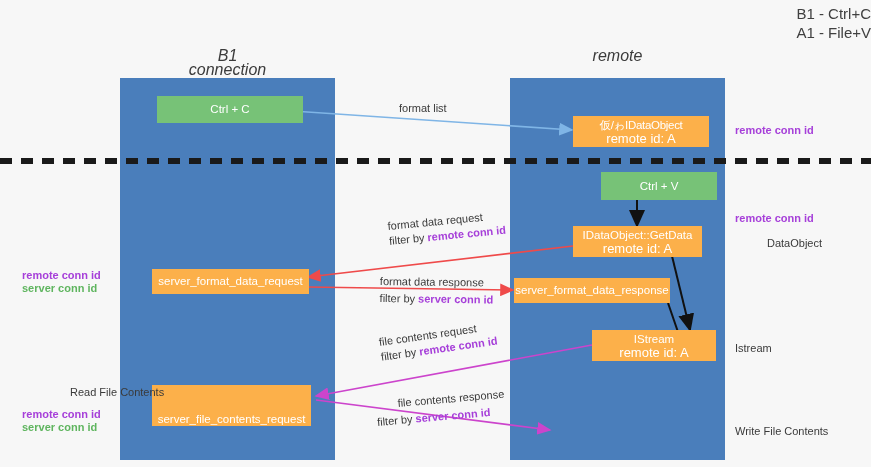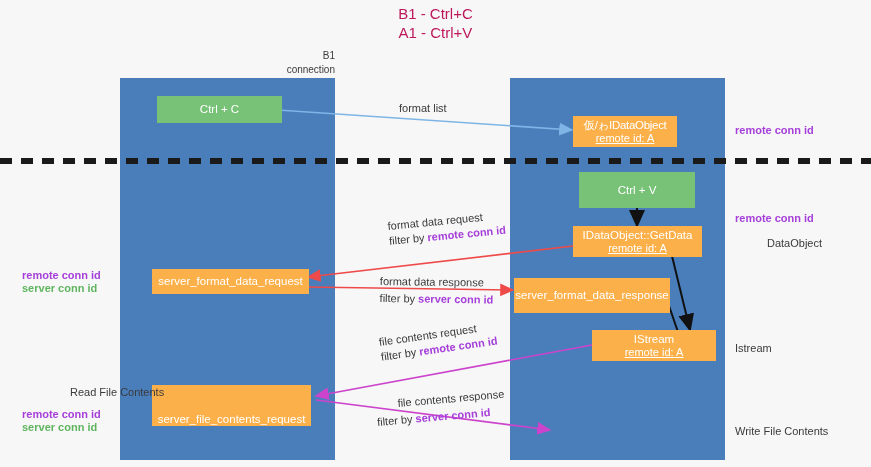--- a/index.html
+++ b/index.html
@@ -13,37 +13,38 @@
   #stage{position:absolute;left:0;top:0;width:871px;height:467px;}
   .abs{position:absolute;}
   svg.layer{position:absolute;left:0;top:0;width:871px;height:467px;pointer-events:none;}
 
   
   .col{position:absolute;background:#4a7ebb;}
 
   
   #title{
     position:absolute;left:0;top:4px;width:871px;
-    text-align:center;font-size:15px;color:#be185d;line-height:19px;
+    text-align:right;font-size:15px;color:#404040;line-height:19px;
   }
   .col-head{
-    position:absolute;text-align:right;font-size:10px;color:#3b3b3b;
+    position:absolute;text-align:center;font-size:16px;color:#3b3b3b;
     line-height:13.5px;
+    font-style:italic;
   }
 
   
   .node{
     position:absolute;display:flex;flex-direction:column;
     align-items:center;justify-content:center;
     color:#ffffff;font-size:11.5px;line-height:13px;text-align:center;
     box-sizing:border-box;
   }
   .node.green{background:#77c277;}
   .node.orange{background:#fcb04a;}
-  .node .l2{font-size:11px;text-decoration:underline;}
+  .node .l2{font-size:13px;}
 
   
   .lbl{position:absolute;font-size:11px;color:#3a3a3a;line-height:14px;white-space:nowrap;}
   .purple{color:#a63fd9;font-weight:bold;}
   .green-t{color:#5fb55f;font-weight:bold;}
   .garble{
     font-size:11.5px;letter-spacing:-0.3px;
   }
 </style>
 </head>
@@ -84,53 +85,54 @@
 
     <line x1="592" y1="345" x2="316" y2="396" stroke="#cc44cc" stroke-width="1.6" marker-end="url(#ar-mag)"></line>
 
     <line x1="316" y1="400" x2="550" y2="430" stroke="#cc44cc" stroke-width="1.6" marker-end="url(#ar-mag)"></line>
 
     <line x1="668" y1="303" x2="678" y2="332" stroke="#111111" stroke-width="2"></line>
   </svg>
 
   <div id="title">
     <div>B1 - Ctrl+C</div>
-    <div>A1 - Ctrl+V</div>
+    <div>A1 - File+V</div>
   </div>
 
   <div class="col-head" style="left:120px;top:49px;width:215px;">
     <div>B1</div>
     <div>connection</div>
   </div>
   <div class="col-head" style="left:510px;top:49px;width:215px;">
-  </div>
-
-  <div class="node green" style="left:157px;top:96px;width:125px;height:27px;">
+    <div>remote</div>
+  </div>
+
+  <div class="node green" style="left:157px;top:96px;width:146px;height:27px;">
     <span>Ctrl + C</span>
   </div>
 
-  <div class="node orange" style="left:573px;top:116px;width:104px;height:31px;">
+  <div class="node orange" style="left:573px;top:116px;width:136px;height:31px;">
     <span class="garble">仮/ゎIDataObject</span>
     <span class="l2">remote id: A</span>
   </div>
 
-  <div class="node green" style="left:579px;top:172px;width:116px;height:36px;">
+  <div class="node green" style="left:601px;top:172px;width:116px;height:28px;">
     <span>Ctrl + V</span>
   </div>
 
   <div class="node orange" style="left:573px;top:226px;width:129px;height:31px;">
     <span>IDataObject::GetData</span>
     <span class="l2">remote id: A</span>
   </div>
 
   <div class="node orange" style="left:152px;top:269px;width:157px;height:25px;">
     <span>server_format_data_request</span>
   </div>
 
-  <div class="node orange" style="left:514px;top:278px;width:156px;height:35px;">
+  <div class="node orange" style="left:514px;top:278px;width:156px;height:25px;">
     <span>server_format_data_response</span>
   </div>
 
   <div class="node orange" style="left:592px;top:330px;width:124px;height:31px;">
     <span>IStream</span>
     <span class="l2">remote id: A</span>
   </div>
 
   <div class="node orange" style="left:152px;top:385px;width:159px;height:41px;justify-content:flex-end;">
     <span>server_file_contents_request</span>

